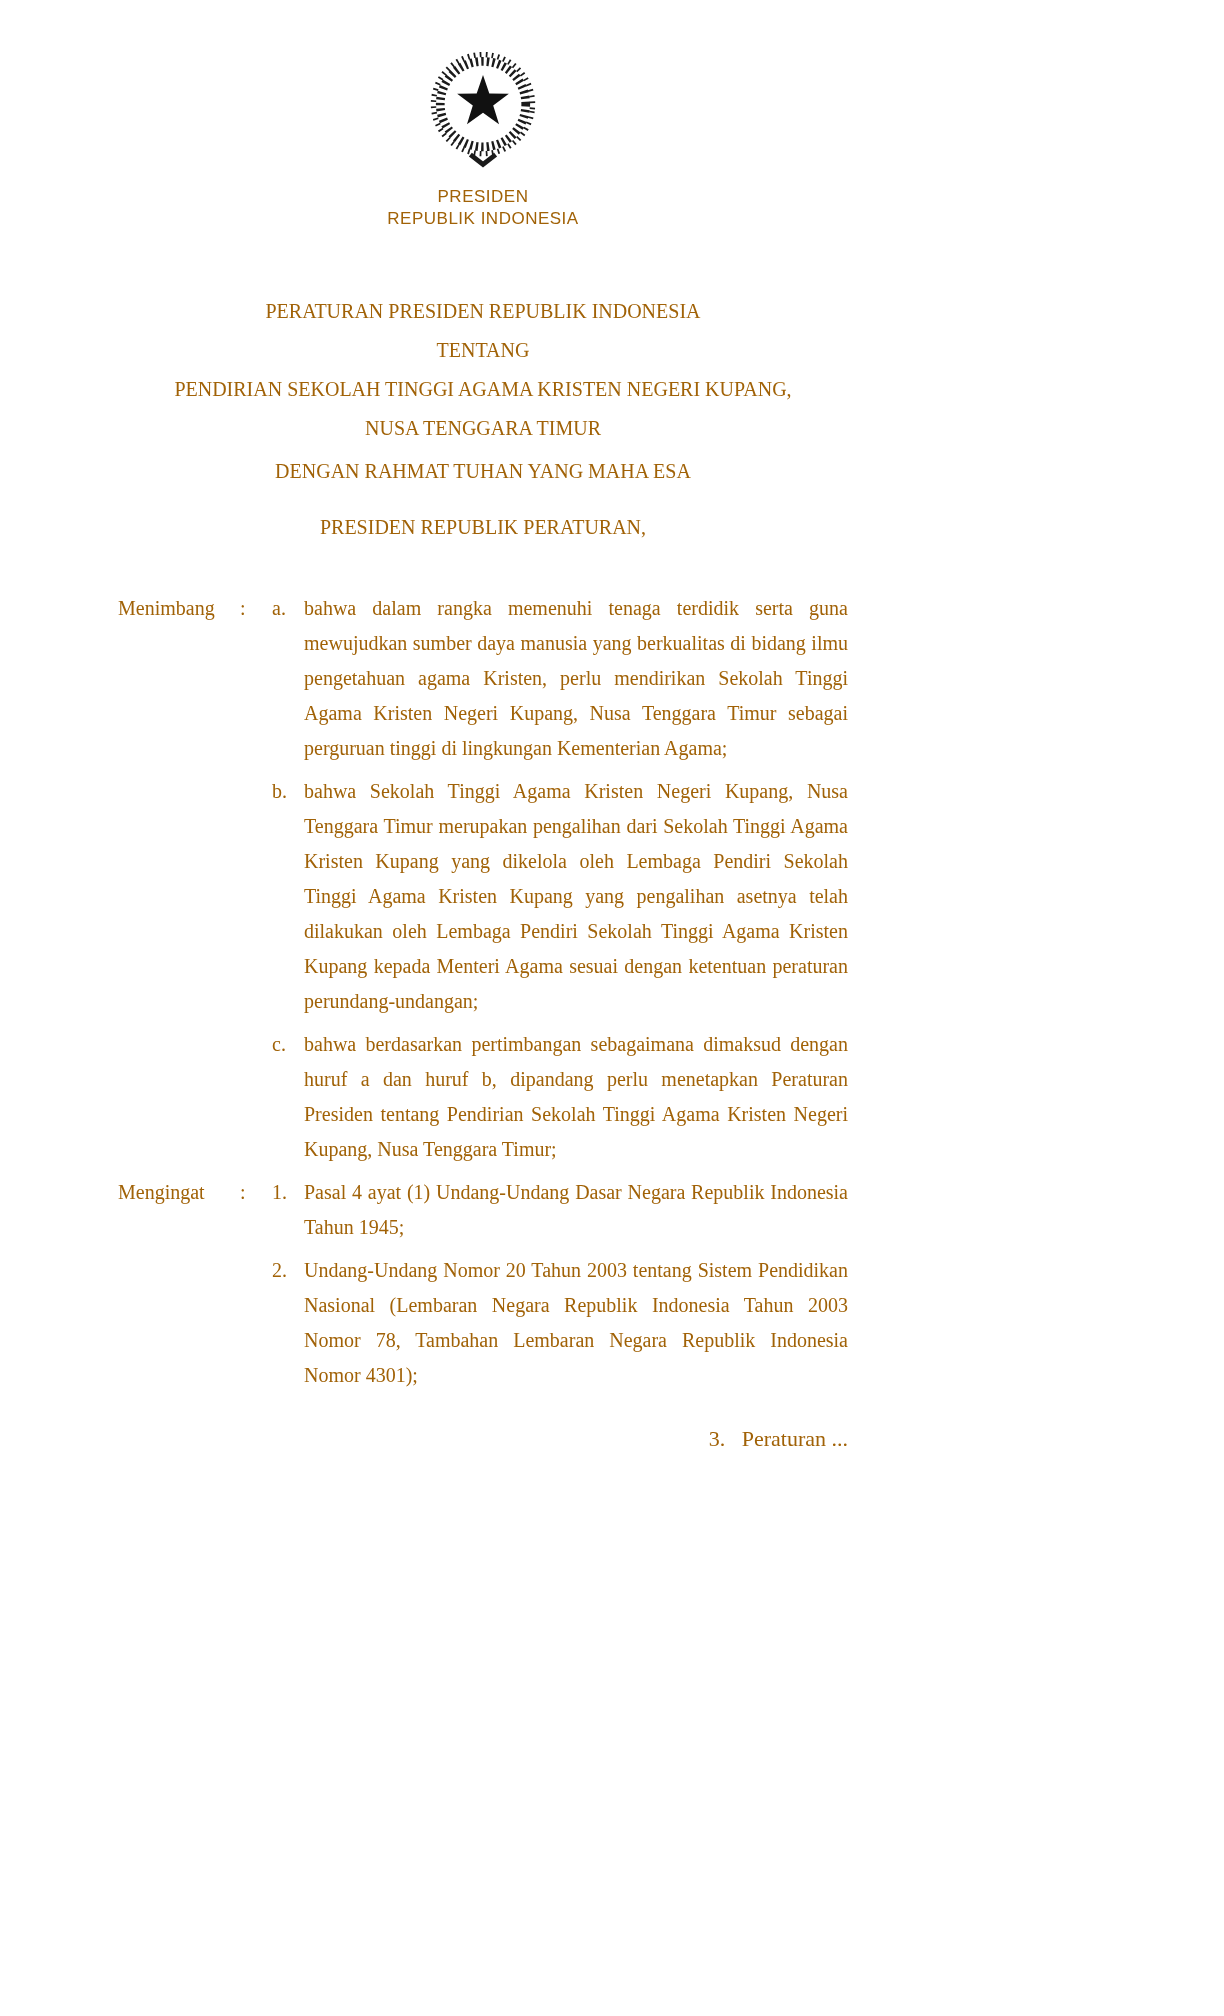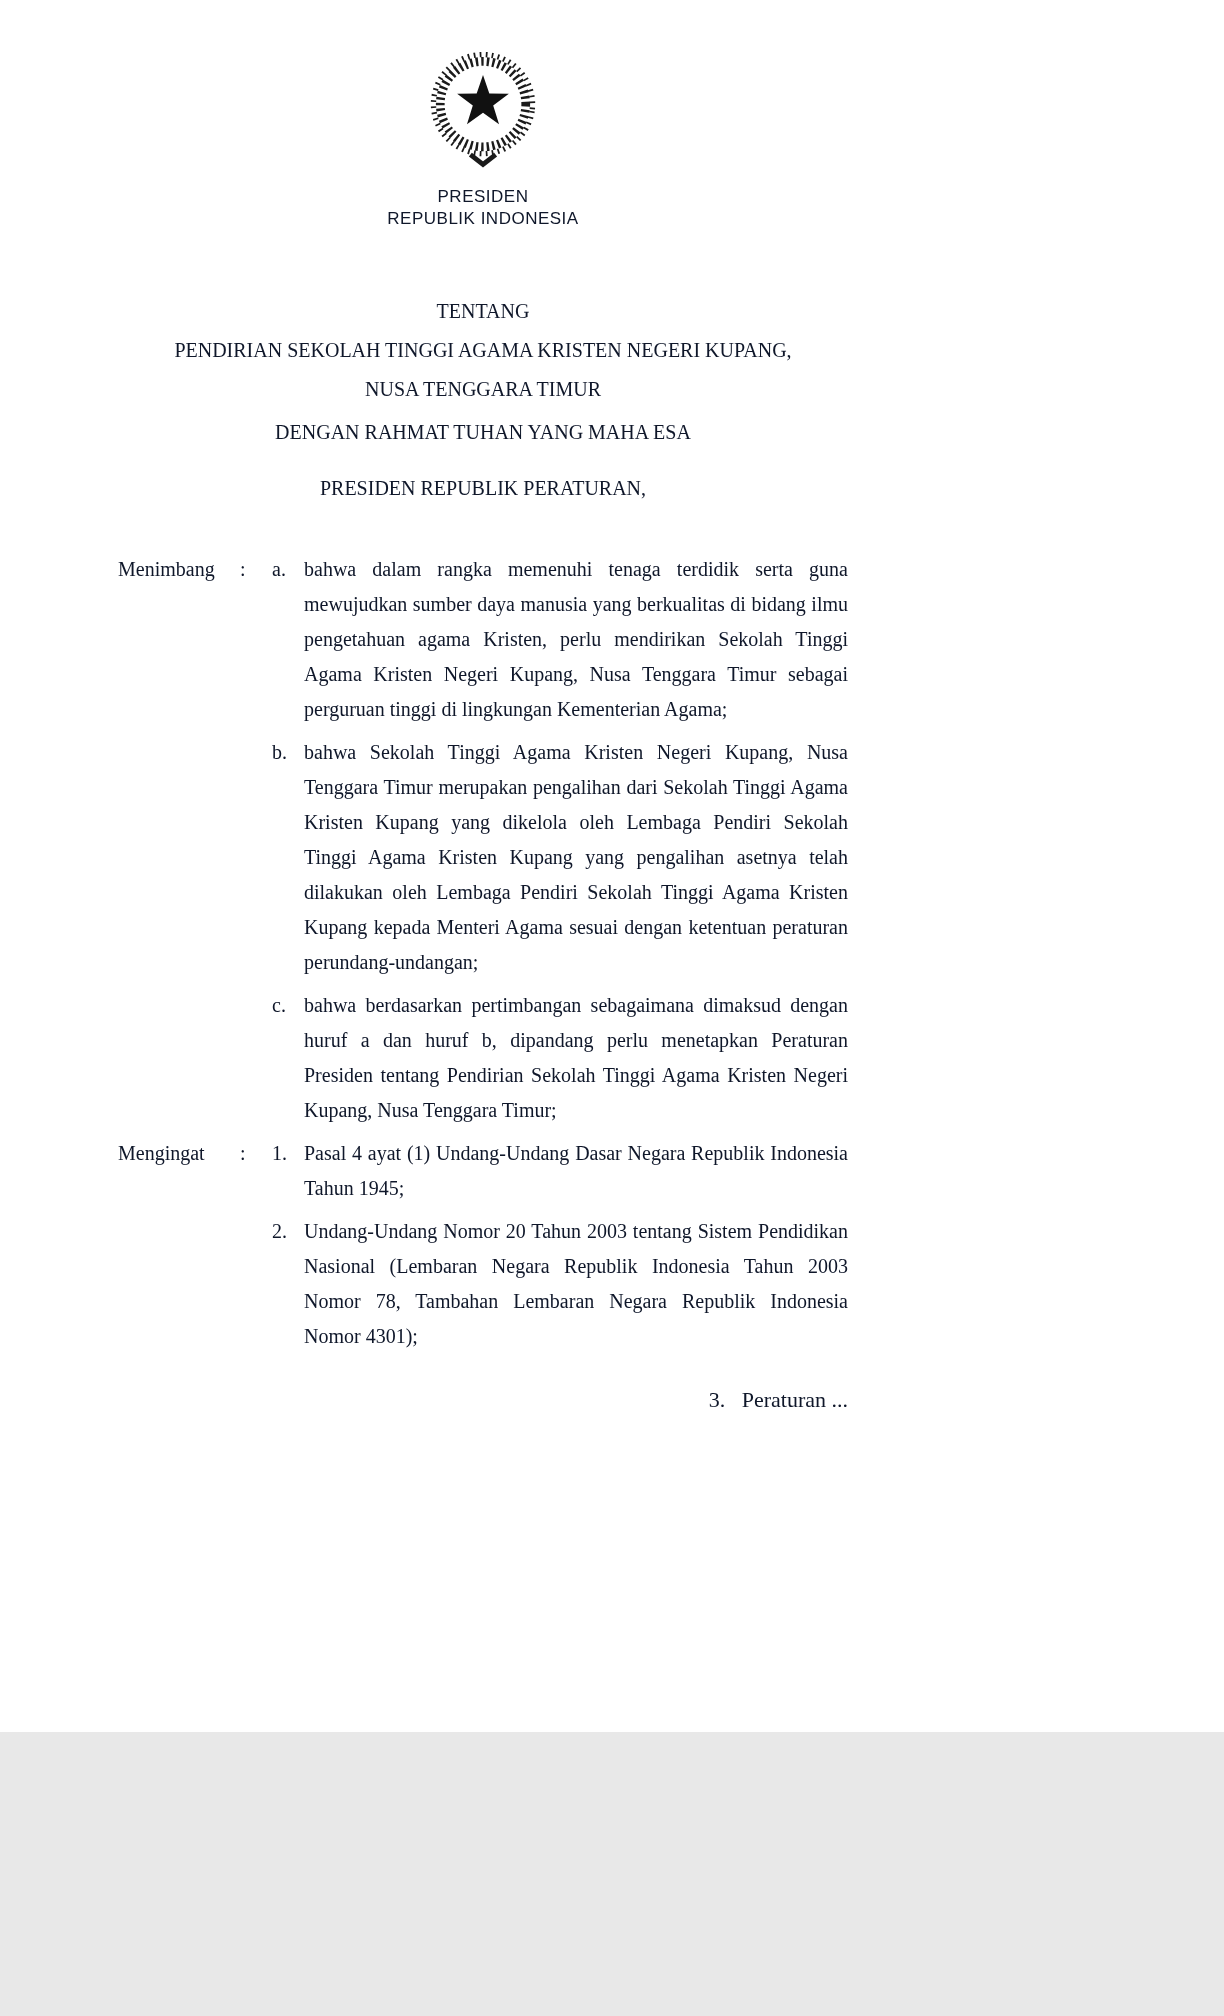--- a/index.html
+++ b/index.html
@@ -3,24 +3,24 @@
 <meta charset="utf-8">
 <style>
   html, body {
     margin: 0;
     padding: 0;
     background: #e8e8e8;
   }
   .page {
     position: relative;
     width: 1224px;
-    height: 1732px;
+    height: 2016px;
     margin: 0 auto;
     background: #ffffff;
-    color: #0f172a;
+    color: #a16207;
     font-family: "Liberation Serif", serif;
     overflow: hidden;
   }
   .content {
     width: 730px;
     margin-left: 118px;
   }
   
   .seal-block {
     padding-top: 40px;
@@ -101,20 +101,21 @@
         </g>
         <polygon points="65,36 71.5,55.1 91.6,55.3 75.5,67.4 81.5,86.7 65,75 48.5,86.7 54.5,67.4 38.4,55.3 58.5,55.1" fill="#111"></polygon>
       </svg>
       <div class="seal-caption">
         <div>PRESIDEN</div>
         <div>REPUBLIK INDONESIA</div>
       </div>
     </div>
 
     <div class="title-block">
+      <div class="title-line">PERATURAN PRESIDEN REPUBLIK INDONESIA</div>
       <div class="title-line">TENTANG</div>
       <div class="title-line">PENDIRIAN SEKOLAH TINGGI AGAMA KRISTEN NEGERI KUPANG,</div>
       <div class="title-line">NUSA TENGGARA TIMUR</div>
       <div class="title-line invocation">DENGAN RAHMAT TUHAN YANG MAHA ESA</div>
       <div class="title-line authority">PRESIDEN REPUBLIK PERATURAN,</div>
     </div>
 
     <div class="body-block">
 
       <div class="clause-row">

